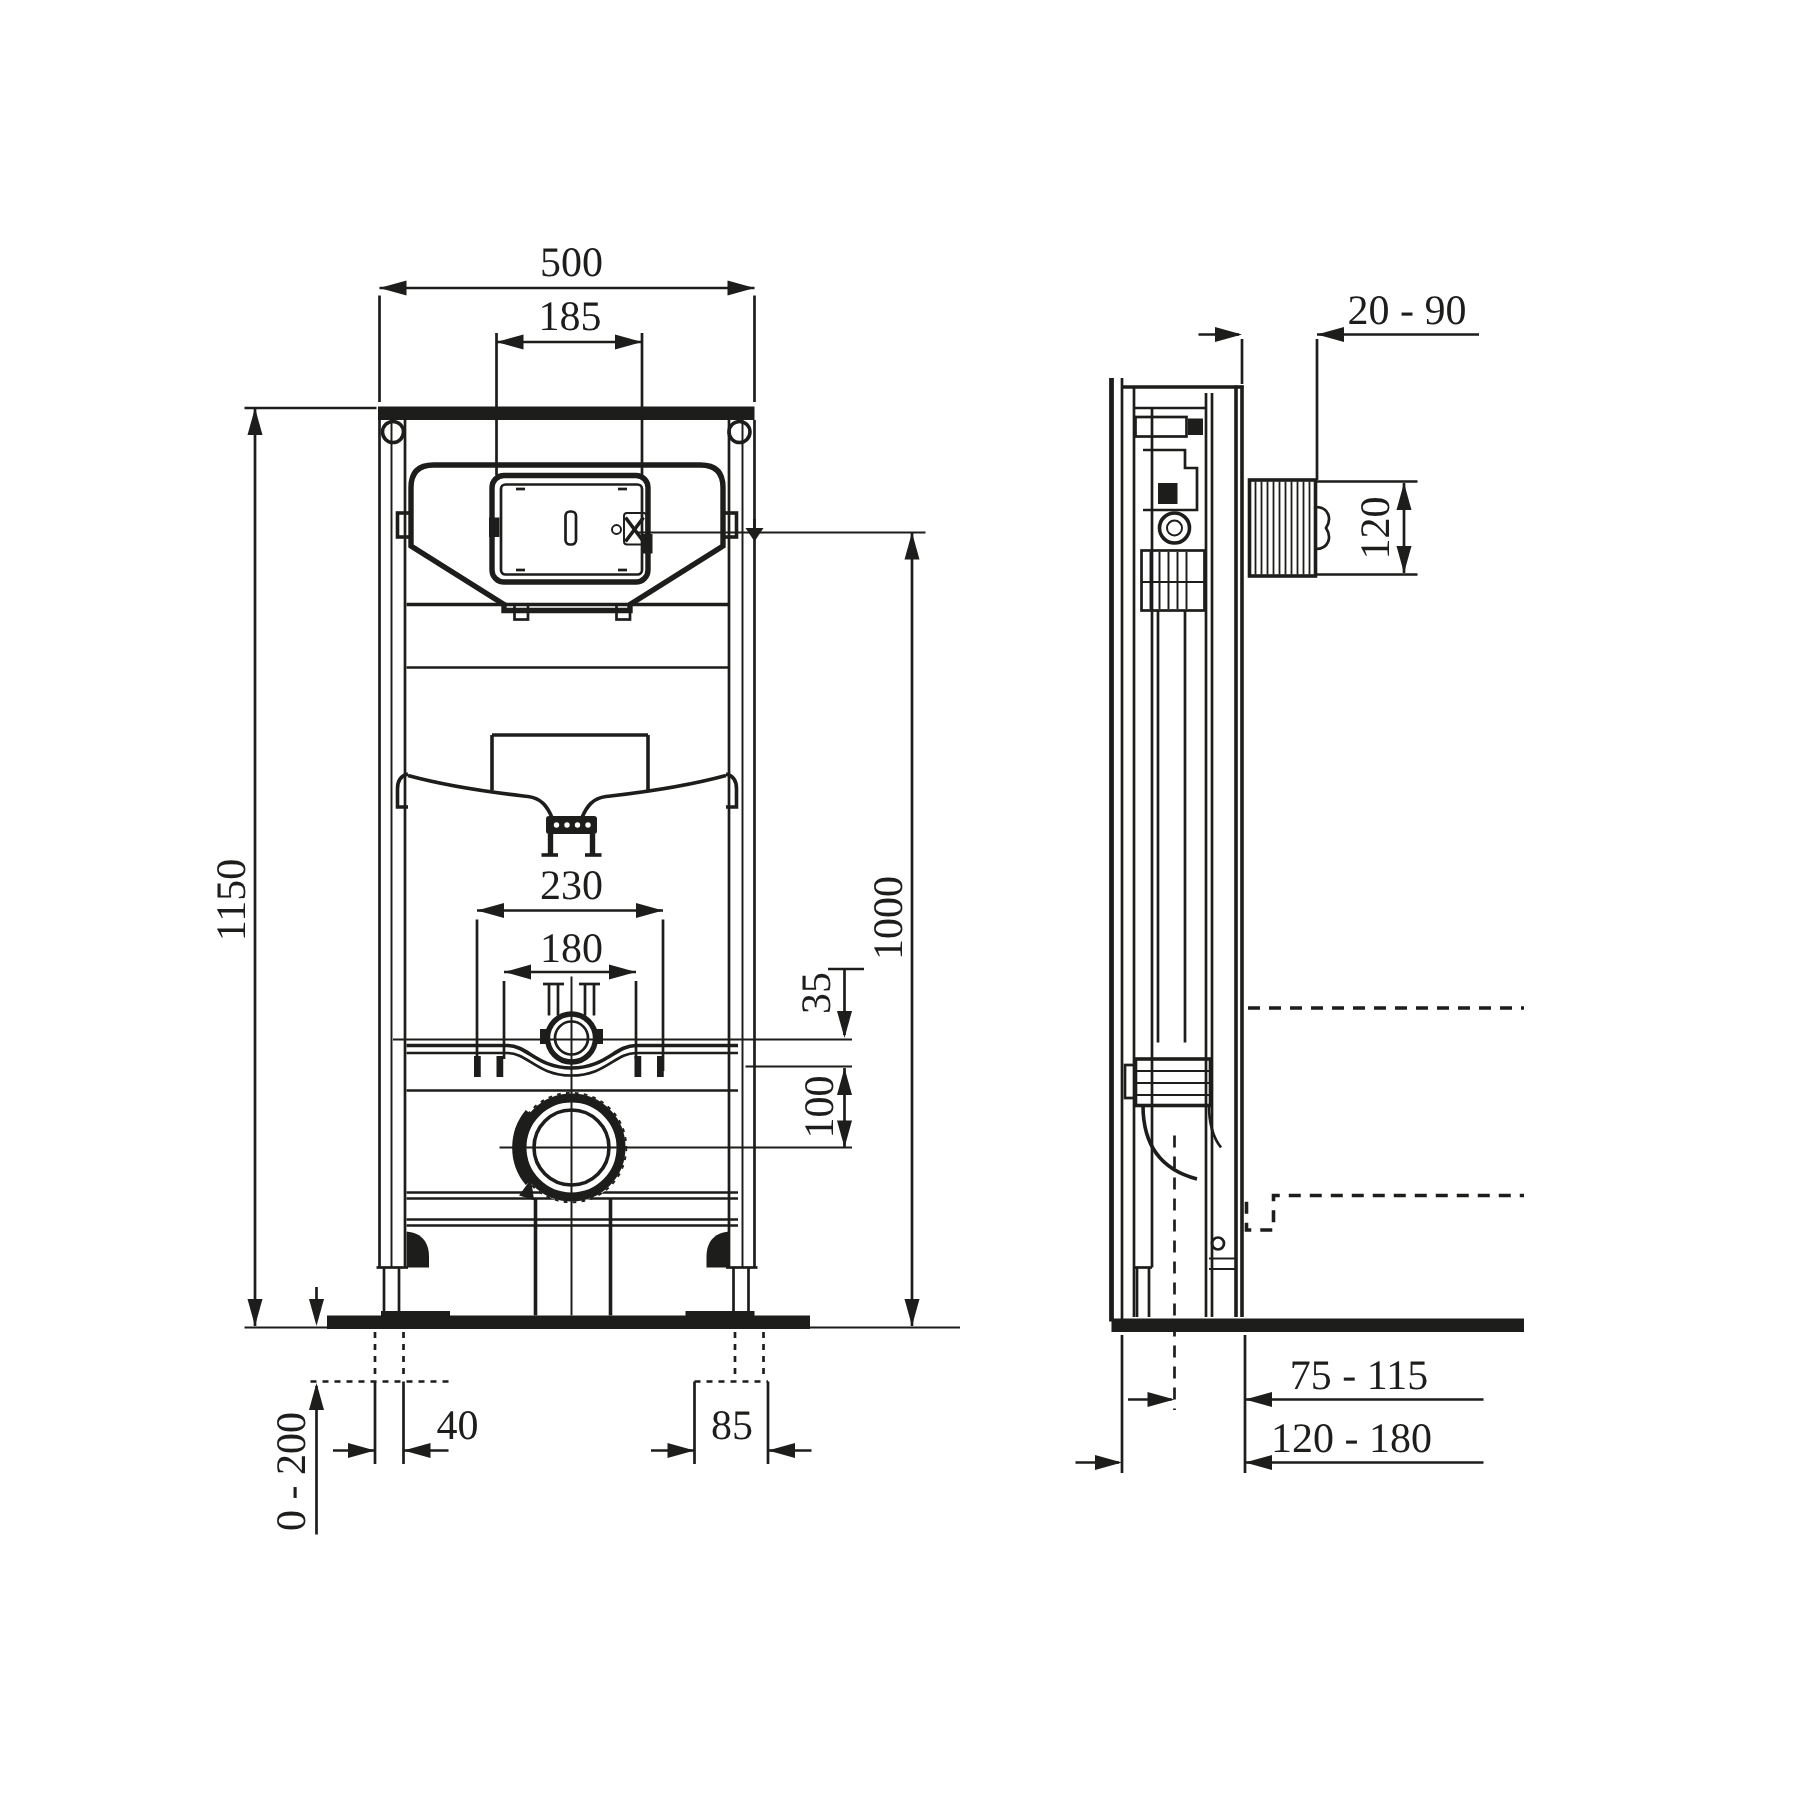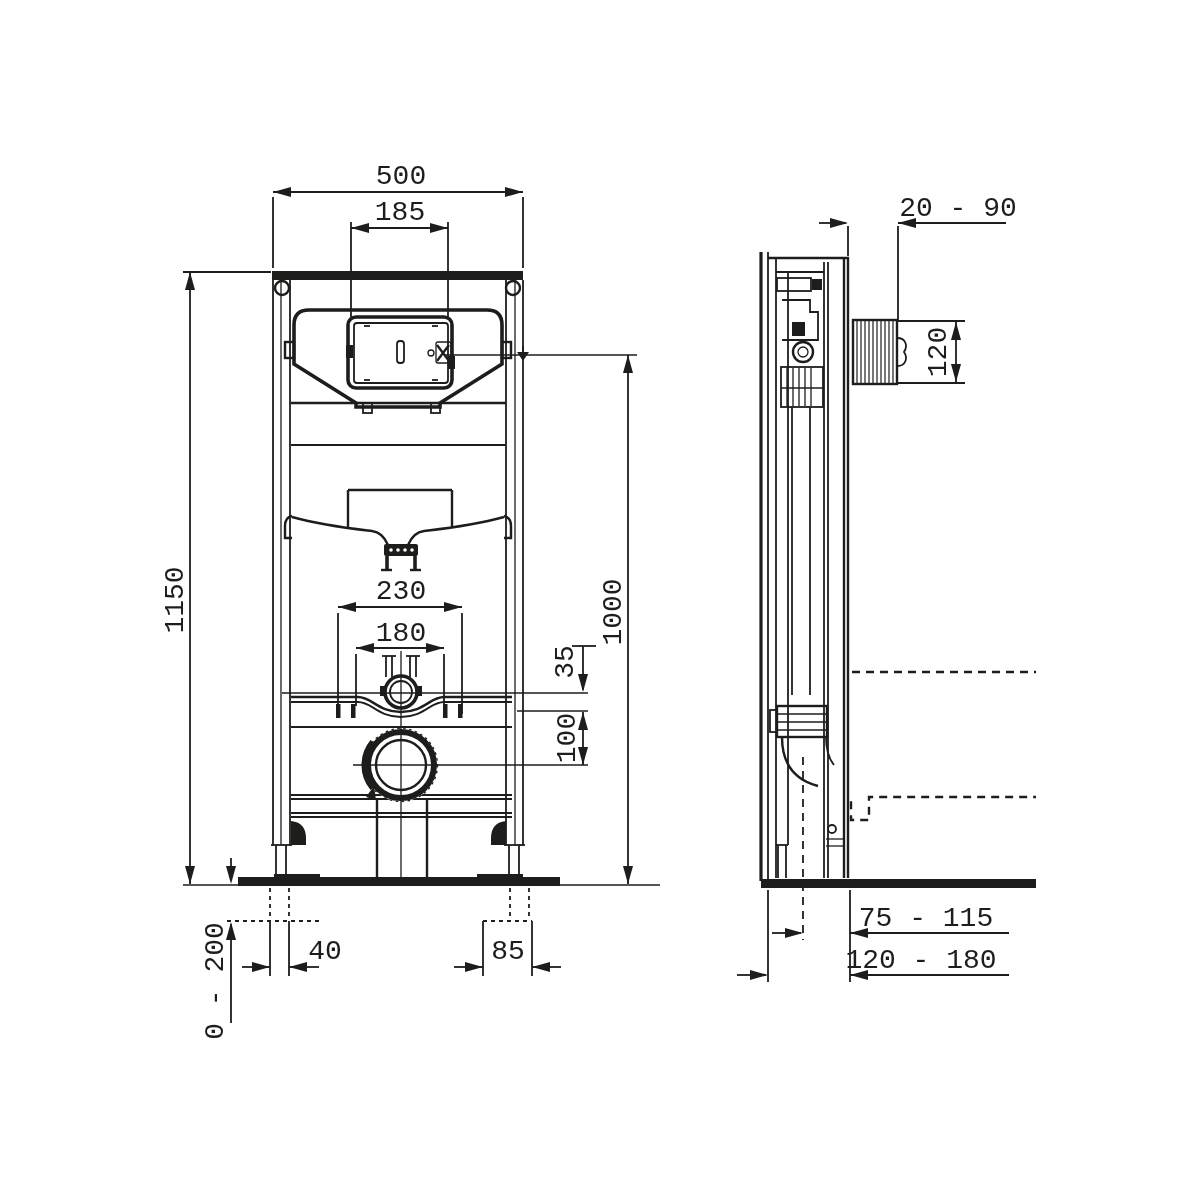--- a/index.html
+++ b/index.html
@@ -1,17 +1,17 @@
 <!DOCTYPE html>
 <html><head>
 <meta charset="utf-8">
 <style>
   html,body{margin:0;padding:0;background:#ffffff;}
   .stage{position:relative;width:1016px;height:1200px;background:#ffffff;overflow:hidden;
-         font-family:Liberation Mono, monospace;padding-left:20px;}
+         font-family:Liberation Serif, serif;}
   svg{display:block;}
   .ln  {stroke:#1d1d1b;stroke-width:1.8;fill:none;}
   .ln1 {stroke:#1d1d1b;stroke-width:1.3;fill:none;}
   .ln2 {stroke:#1d1d1b;stroke-width:2.4;fill:none;}
   .ln3 {stroke:#1d1d1b;stroke-width:3.6;fill:none;}
   .fil {fill:#1d1d1b;stroke:none;}
   .wfil{fill:#ffffff;}
   .dashA{stroke-dasharray:8 6;}
   .dashB{stroke-dasharray:4 4;}
   .dimtxt{font-size:28px;fill:#1d1d1b;}

